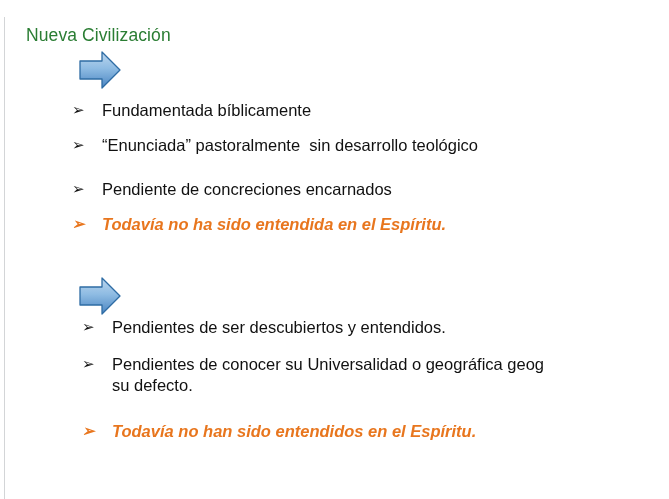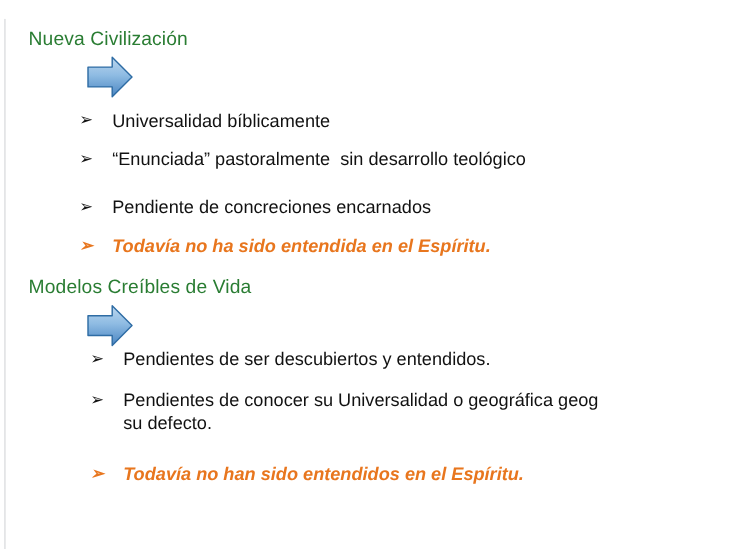--- a/index.html
+++ b/index.html
@@ -104,39 +104,38 @@
         <stop offset="0%" stop-color="#bcd6ee"></stop>
         <stop offset="45%" stop-color="#8fbce3"></stop>
         <stop offset="100%" stop-color="#4a85c2"></stop>
       </linearGradient>
     </defs>
     <polygon points="2,12 24,12 24,3 42,21 24,39 24,30 2,30" fill="url(#arrGrad1)" stroke="#2e6ca4" stroke-width="1.3" stroke-linejoin="round"></polygon>
   </svg>
 
   <div class="bullet-line" id="b1">
     <span class="bullet-glyph">➢</span>
-    <span class="bullet-text">Universalidad bíblicamente</span>
+    <span class="bullet-text">Fundamentada bíblicamente</span>
   </div>
 
   <div class="bullet-line" id="b2">
     <span class="bullet-glyph">➢</span>
     <span class="bullet-text">“Enunciada” pastoralmente  sin desarrollo teológico</span>
   </div>
 
   <div class="bullet-line" id="b3">
     <span class="bullet-glyph">➢</span>
     <span class="bullet-text">Pendiente de concreciones encarnados</span>
   </div>
 
   <div class="bullet-line accent" id="b4">
     <span class="bullet-glyph">➢</span>
     <span class="bullet-text">Todavía no ha sido entendida en el Espíritu.</span>
   </div>
 
-  <div class="section-heading" id="heading-2">Modelos Creíbles de Vida</div>
 
   <svg class="arrow-shape" id="arrow-2" viewBox="0 0 44 42" aria-hidden="true">
     <defs>
       <linearGradient id="arrGrad2" x1="0" y1="0" x2="0" y2="1">
         <stop offset="0%" stop-color="#bcd6ee"></stop>
         <stop offset="45%" stop-color="#8fbce3"></stop>
         <stop offset="100%" stop-color="#4a85c2"></stop>
       </linearGradient>
     </defs>
     <polygon points="2,12 24,12 24,3 42,21 24,39 24,30 2,30" fill="url(#arrGrad2)" stroke="#2e6ca4" stroke-width="1.3" stroke-linejoin="round"></polygon>

